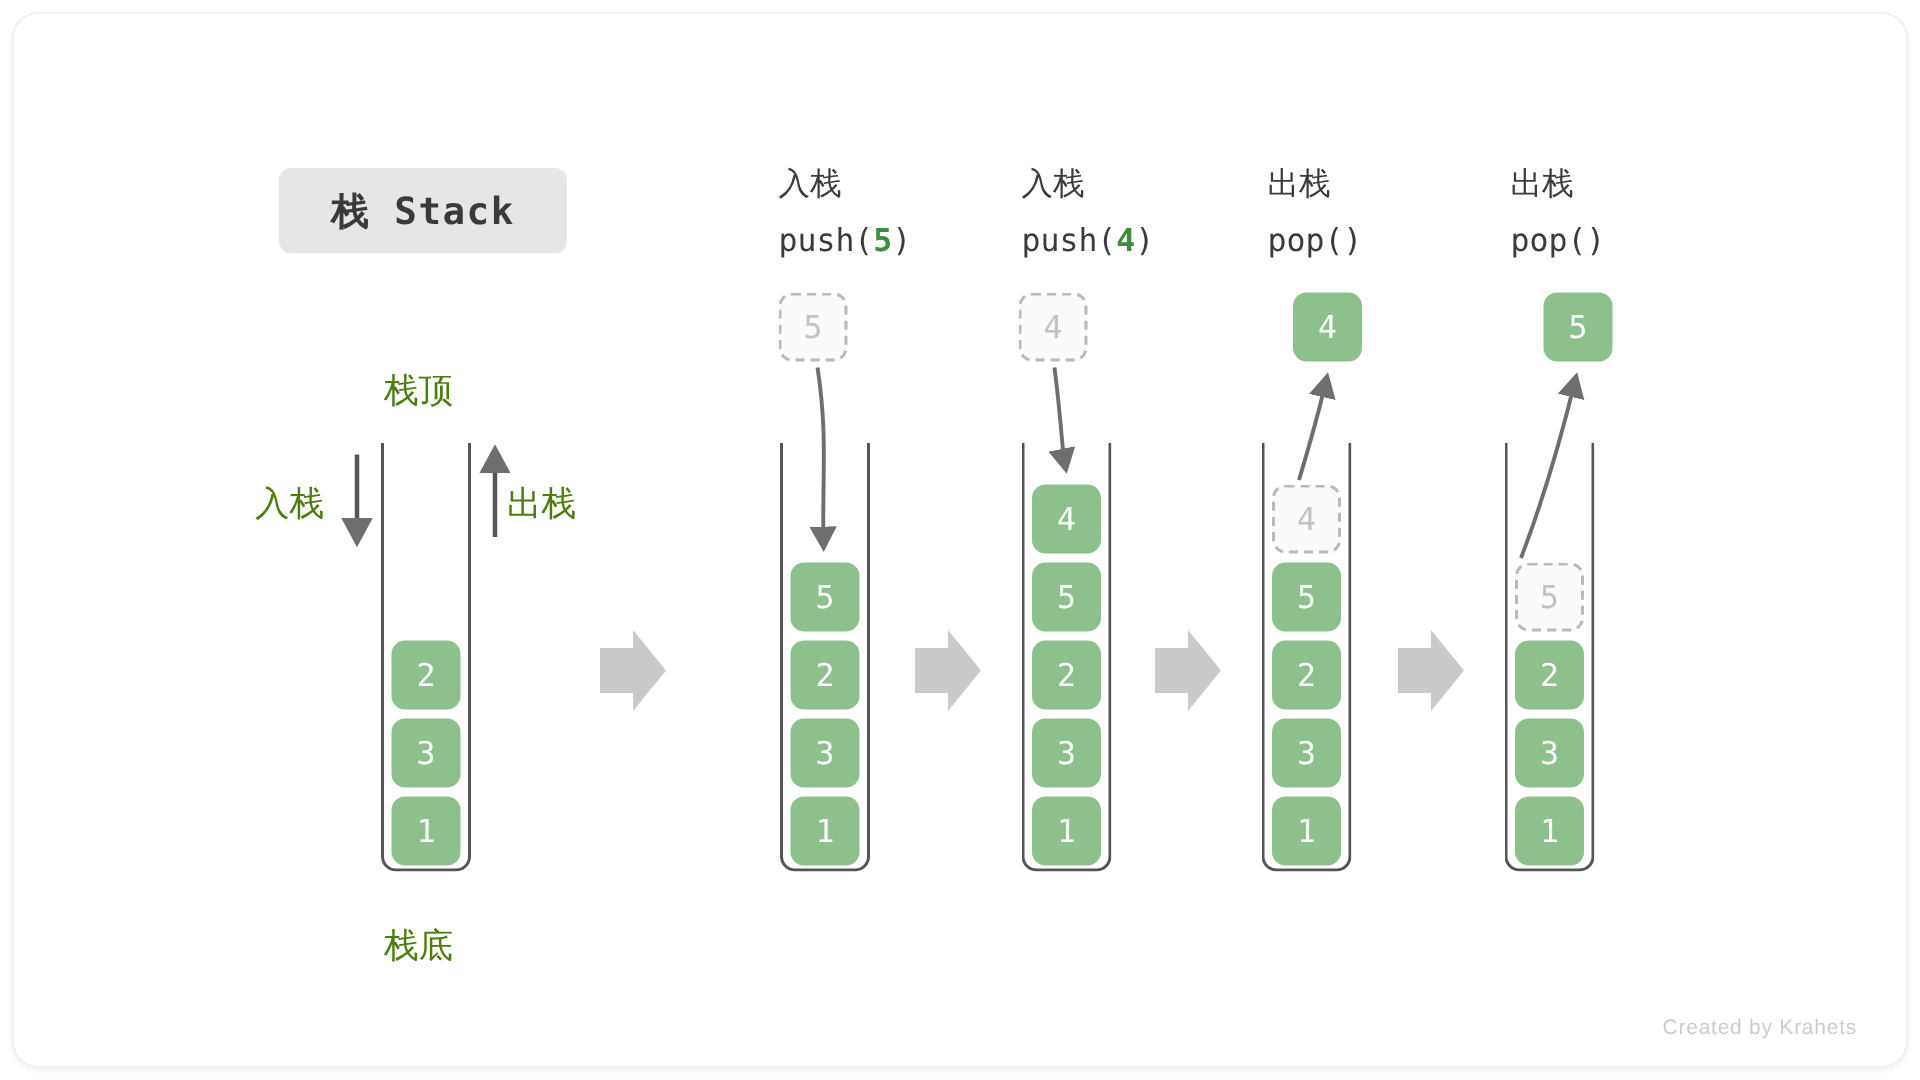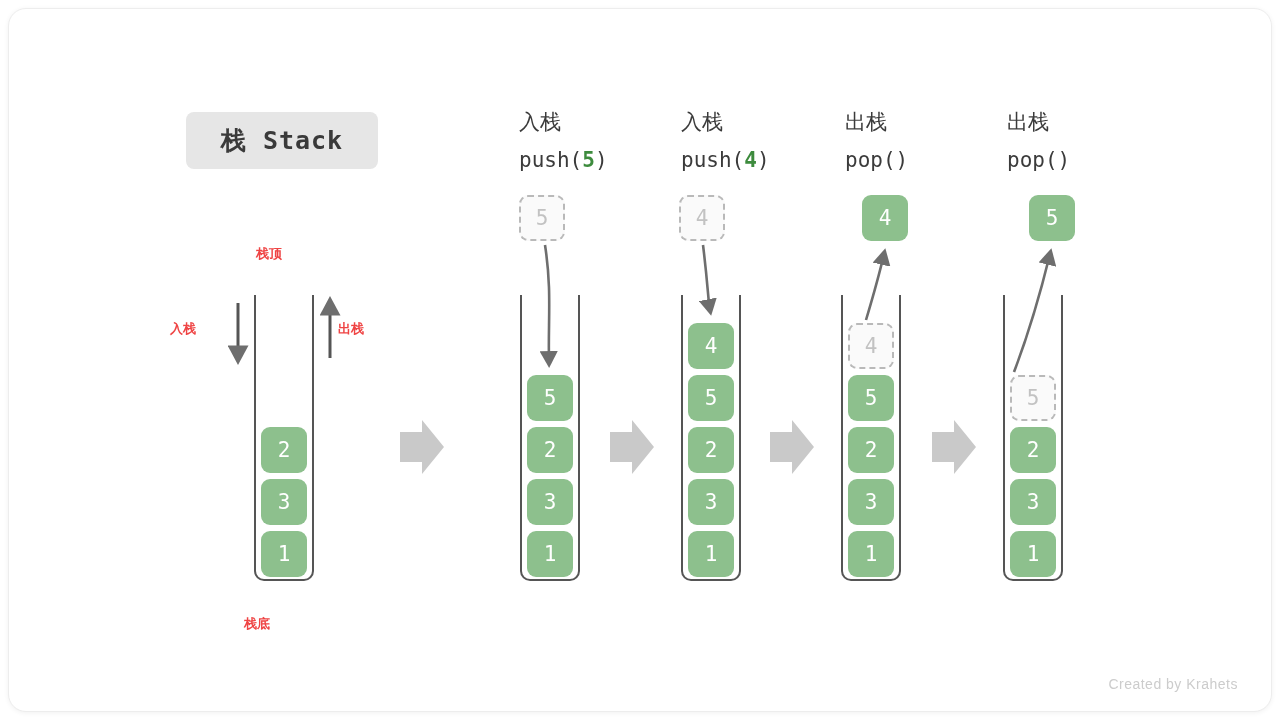--- a/index.html
+++ b/index.html
@@ -47,23 +47,23 @@
     font-size: 25px;
     font-weight: bold;
     color: #3a3a3a;
     letter-spacing: 1px;
     font-family: "DejaVu Sans Mono", "Liberation Mono", monospace;
   }
 
   
   .lbl {
     position: absolute;
-    color: #ef4444;
-    font-weight: bold;
-    font-size: 13px;
+    color: #4d7c0f;
+    font-weight: normal;
+    font-size: 23px;
     white-space: nowrap;
   }
   .op-label {
     position: absolute;
     font-size: 21px;
     color: #3b3b3b;
     white-space: nowrap;
     font-family: "DejaVu Sans Mono", "Liberation Mono", monospace;
     line-height: 38px;
   }
@@ -165,21 +165,21 @@
 </style>
 </head>
 <body>
 
 <div id="canvas">
   <div class="card"></div>
 
   <div class="title-badge">栈 Stack</div>
 
   <div class="lbl" style="left:256px; top:245px;">栈顶</div>
-  <div class="lbl" style="left:244px; top:615px;">栈底</div>
+  <div class="lbl" style="left:256px; top:615px;">栈底</div>
   <div class="lbl" style="left:170px; top:320px;">入栈</div>
   <div class="lbl" style="left:338px; top:320px;">出栈</div>
 
   <div class="stack" id="stack-0" style="left:254px; top:295px;">
     <div class="wall"></div>
     <div class="cells">
         <div class="cell">1</div>
         <div class="cell">3</div>
         <div class="cell">2</div>
       </div>

